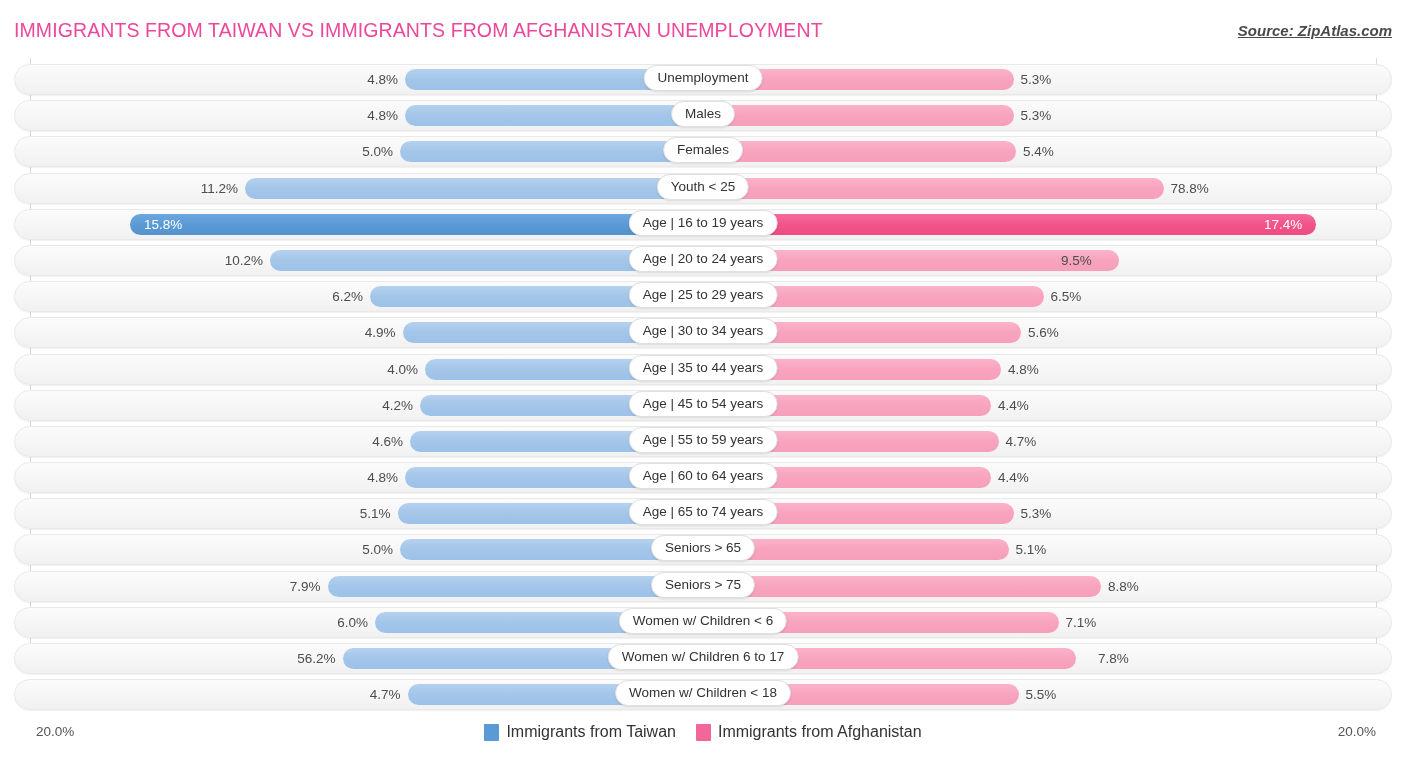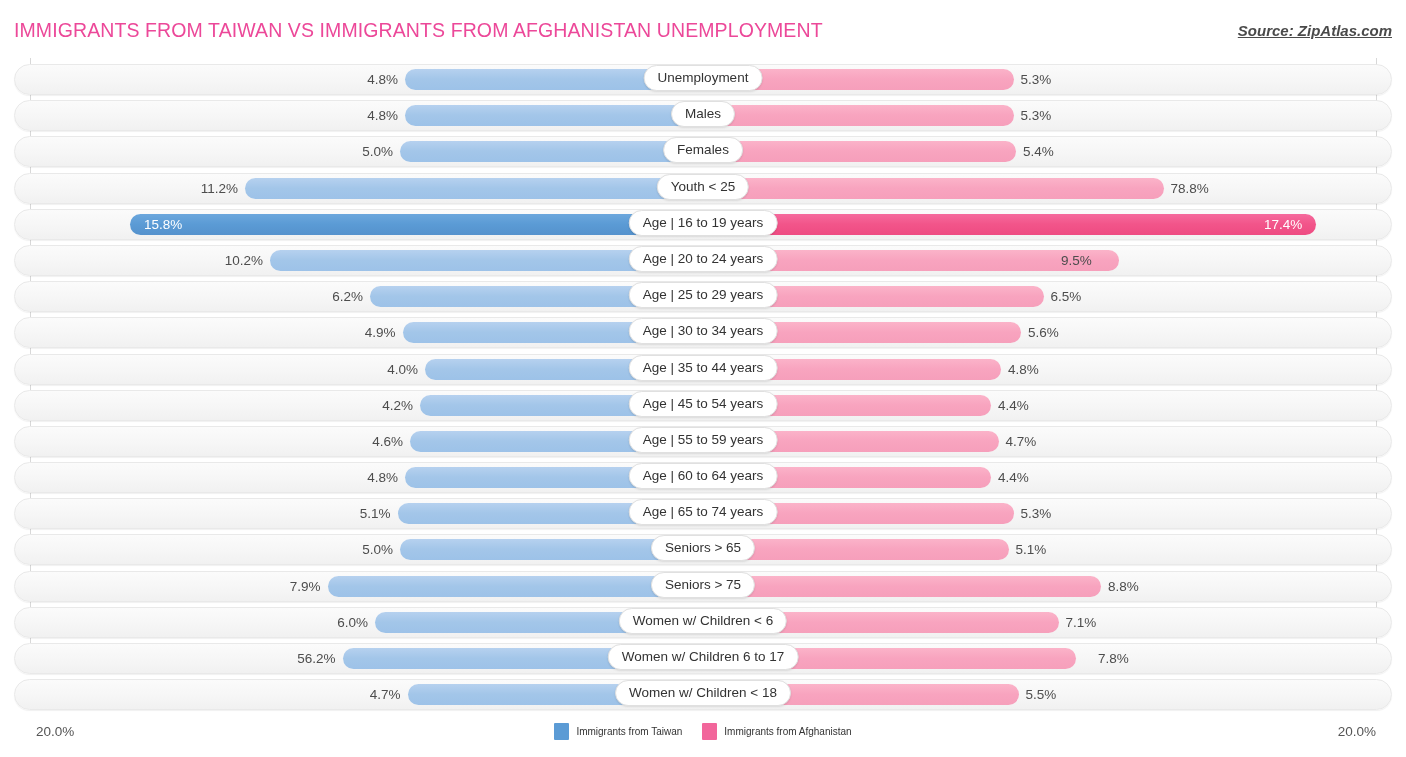--- a/index.html
+++ b/index.html
@@ -134,21 +134,21 @@
   #legend {
     position: absolute;
     left: 0; right: 0; top: 10px;
     display: flex;
     justify-content: center;
     align-items: center;
     gap: 20px;
   }
   .legend-item { display: flex; align-items: center; gap: 7px; }
   .swatch { width: 15px; height: 17px; border-radius: 1px; }
-  .legend-text { font-size: 10px; color: #333333; white-space: nowrap; }
+  .legend-text { font-size: 16px; color: #333333; white-space: nowrap; }
 </style>
 </head>
 <body>
 
 <div id="page">
 
   <div id="title">IMMIGRANTS FROM TAIWAN VS IMMIGRANTS FROM AFGHANISTAN UNEMPLOYMENT</div>
   <div id="source">Source: ZipAtlas.com</div>
 
   <div id="plot">

